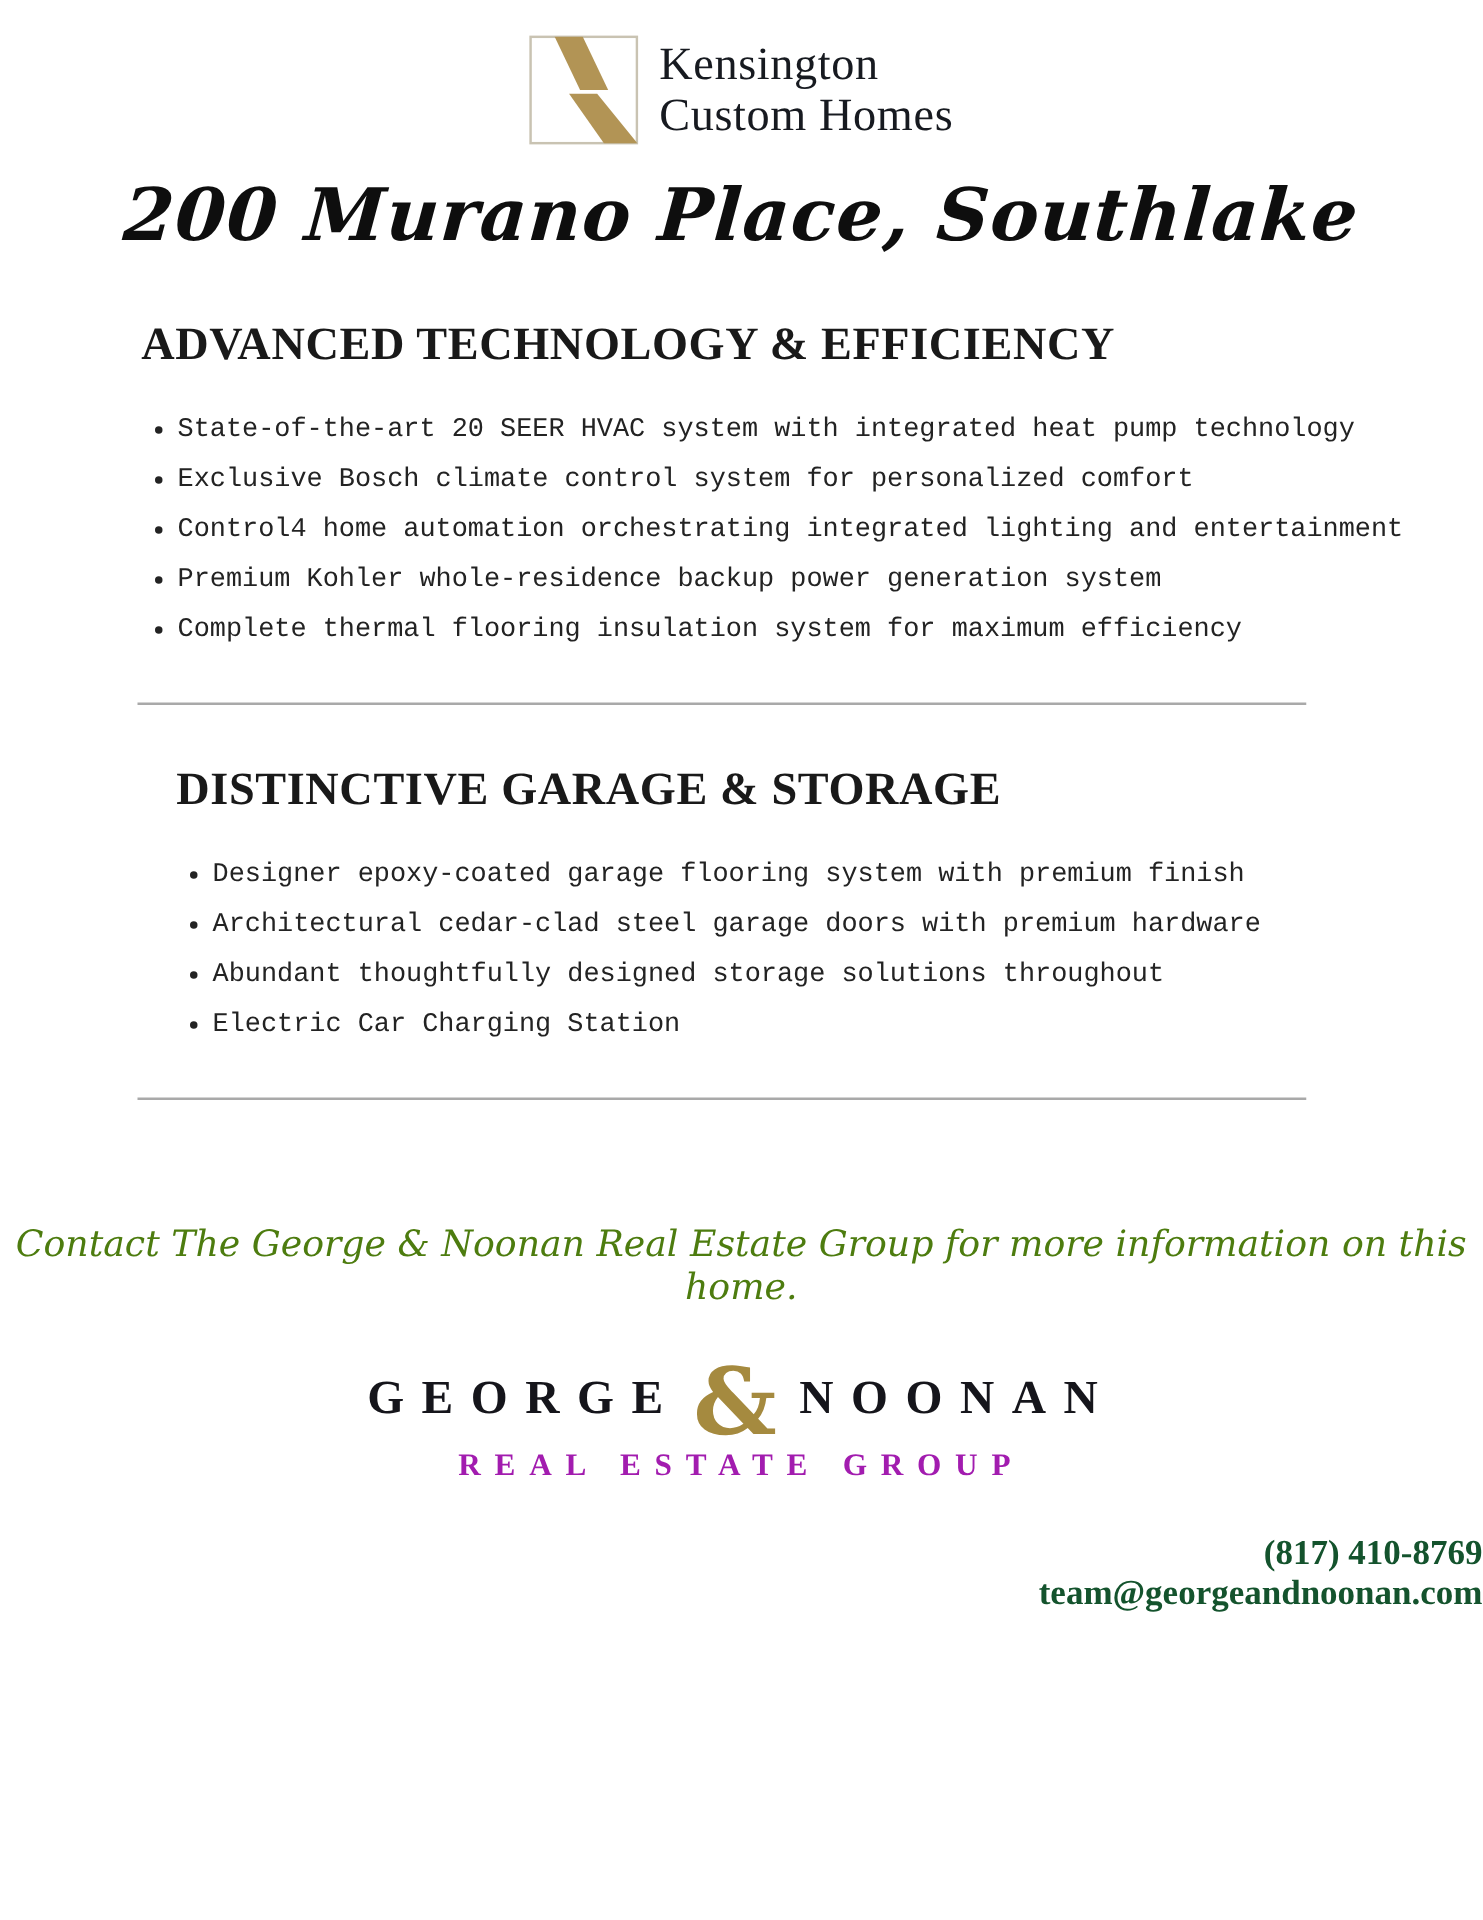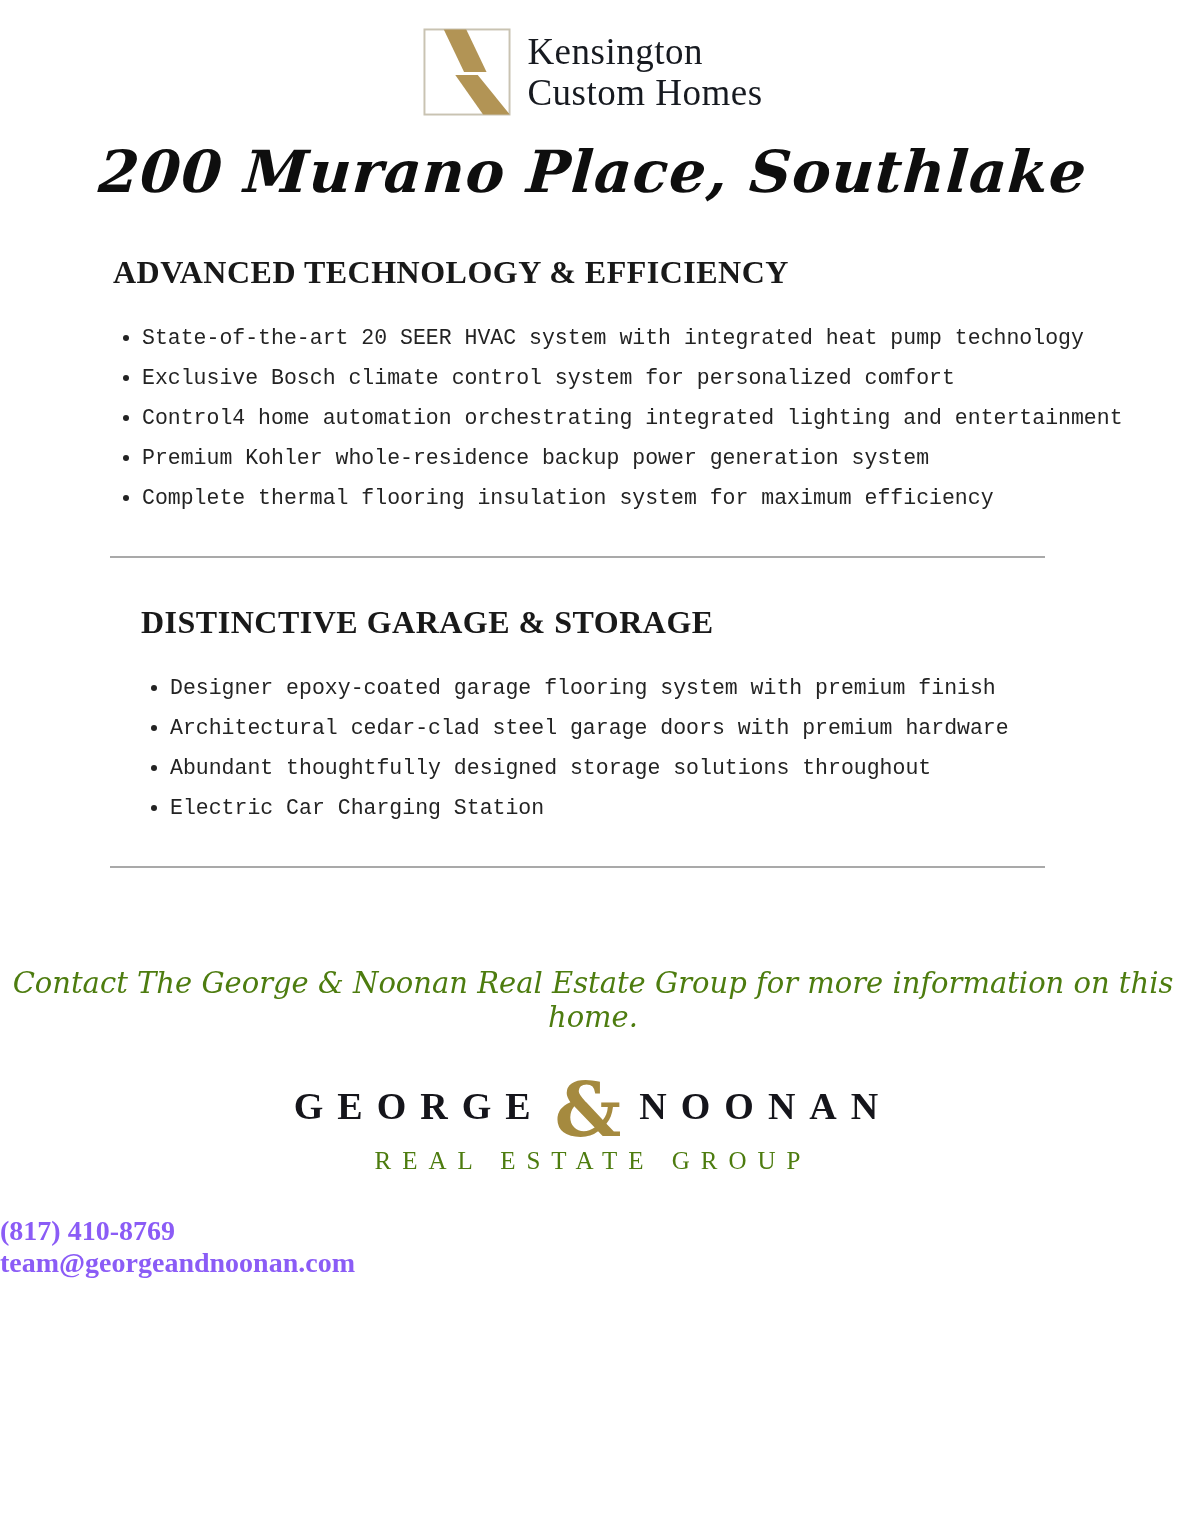--- a/index.html
+++ b/index.html
@@ -41,21 +41,21 @@
     letter-spacing: 1px;
     margin: 22px 0 0 0;
     color: #0e0e0e;
     transform: skewX(-4deg);
   }
 
   
   .section h2 {
     font-family: "Liberation Serif", serif;
     font-weight: bold;
-    font-size: 32px;
+    font-size: 37px;
     letter-spacing: 0.5px;
     color: #191919;
     margin: 0 0 0 113px;
   }
   .section-1 { margin-top: 48px; }
   .section-2 { margin-top: 46px; padding-left: 28px; }
   .features {
     list-style: disc;
     margin: 36px 0 0 0;
     padding: 0 0 0 142px;
@@ -100,33 +100,33 @@
     font-weight: bold;
     font-size: 74px;
     letter-spacing: 0;
     line-height: 0.8;
     position: relative;
     top: 5px;
     margin-right: 8px;
   }
   .agency-sub {
     text-align: center;
-    font-weight: normal;
+    font-weight: bold;
     font-size: 25px;
     letter-spacing: 11px;
-    color: #4d7c0f;
+    color: #a21caf;
     margin-top: 12px;
   }
   .contact-block {
-    text-align: left;
+    text-align: right;
     margin-top: 40px;
     font-weight: bold;
     font-size: 28px;
     line-height: 1.15;
-    color: #8b5cf6;
+    color: #14532d;
     font-family: Liberation Serif, serif;
   }
 </style>
 </head>
 <body>
 
 <div class="page">
 
   <header class="builder">
     <span class="builder-icon">

